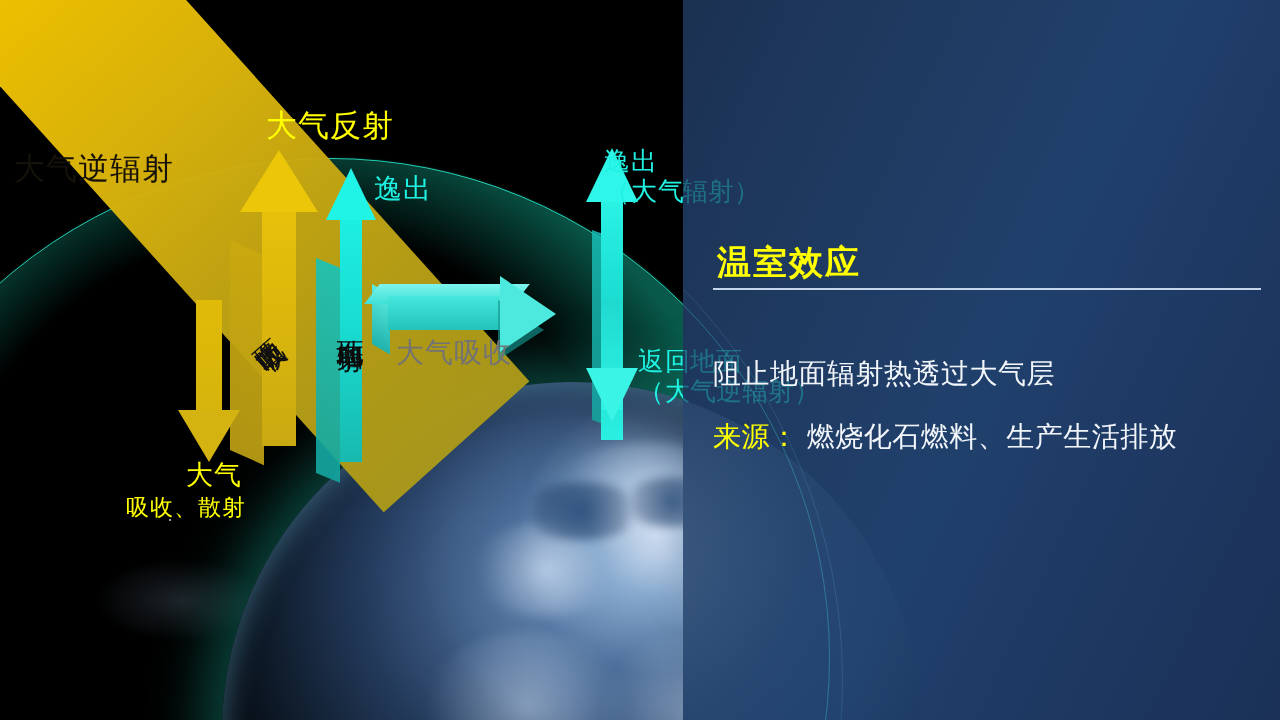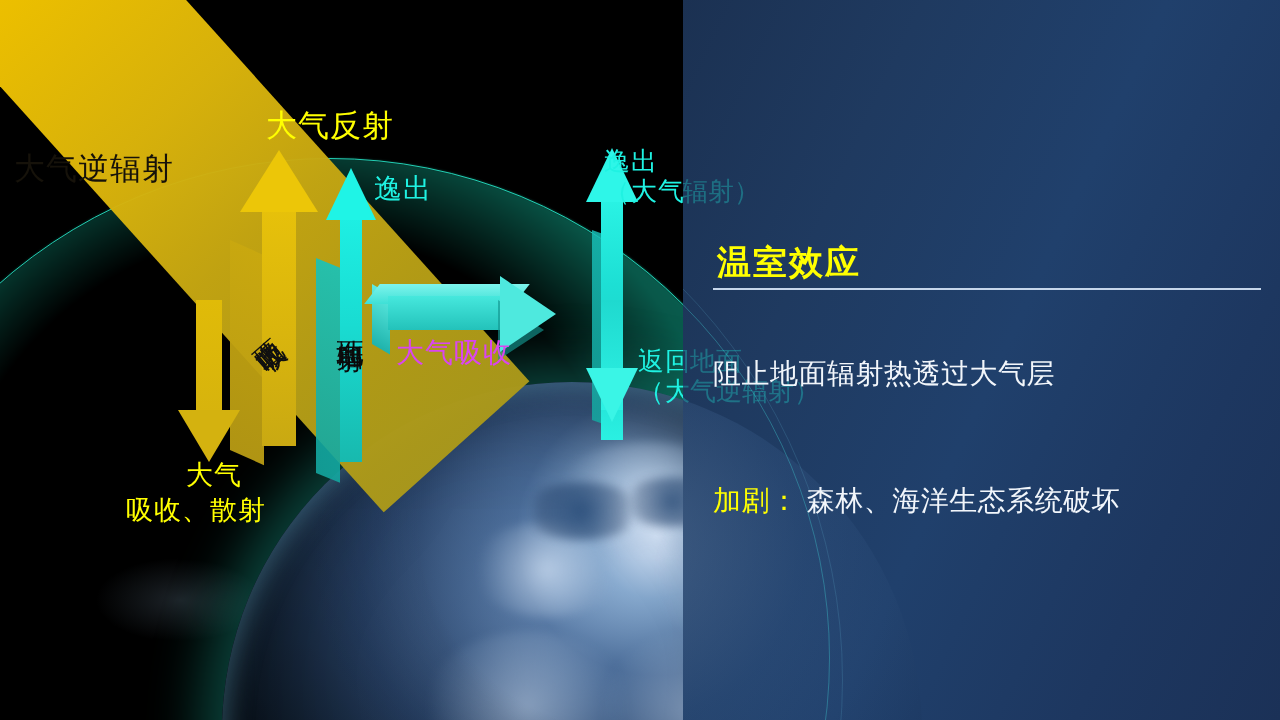--- a/index.html
+++ b/index.html
@@ -94,25 +94,25 @@
   .dbl-shaft2{position:absolute;left:601px;top:300px;width:22px;height:110px;
     background:linear-gradient(180deg,#1fd9cf,#2df2e4);}
   .dbl-side{position:absolute;left:592px;top:230px;width:12px;height:190px;
     background:linear-gradient(180deg,#17bdb5,#14a8a1);transform:skewY(20deg);transform-origin:0 0;opacity:.85;}
 
   
   .lbl{position:absolute;white-space:nowrap;letter-spacing:1px;}
   .lbl-solar{left:14px;top:148px;font-size:31px;color:#16120a;}
   .lbl-reflect{left:222px;top:105px;font-size:31px;color:#ffff00;margin-left:44px;}
   .lbl-escape1{left:374px;top:170px;font-size:28px;color:#1ff2e2;}
-  .lbl-absorb{left:396px;top:334px;font-size:28px;color:#d946ef;}
+  .lbl-absorb{left:396px;top:334px;font-size:28px;color:#737373;}
   .lbl-escape2{left:604px;top:146px;font-size:26px;color:#1ff2e2;line-height:1.16;white-space:pre;}
   .lbl-return{left:638px;top:346px;font-size:26px;color:#1ff2e2;line-height:1.16;white-space:pre;}
   .lbl-atm1{left:186px;top:457px;font-size:27px;color:#ffff00;}
-  .lbl-atm2{left:126px;top:492px;font-size:27px;color:#ffff00;}
+  .lbl-atm2{left:126px;top:492px;font-size:23px;color:#ffff00;}
 
   
   .lbl-ground-abs{left:232px;top:340px;font-size:27px;color:#101010;
     writing-mode:vertical-rl;text-orientation:upright;transform:rotate(-41deg);transform-origin:0 0;letter-spacing:2px;}
   .lbl-ground-rad{left:332px;top:318px;font-size:27px;color:#0b0b0b;
     writing-mode:vertical-rl;text-orientation:upright;letter-spacing:2px;}
 
   
   #panel{position:absolute;left:683px;top:0;width:597px;height:720px;overflow:hidden;
     background:linear-gradient(115deg,#1b3152 0%,#1f3a60 26%,#20406c 52%,#1d3760 78%,#1b3157 100%);}
@@ -219,20 +219,20 @@
       <div class="title-row">
         <span class="title-cn">温室效应</span>
       </div>
       <div class="rule"></div>
 
 
       <div class="body-line ln2">
         <span>阻止地面辐射热透过大气层</span>
       </div>
 
-
-      <div class="body-line ln4">
-        <span class="k">加剧：</span><span> 森林、海洋生态系统破坏</span>
+      <div class="body-line ln3">
+        <span class="k">来源：</span><span> 燃烧化石燃料、生产生活排放</span>
       </div>
+
     </div>
   </div>
 
 </div>
 
 </body></html>

